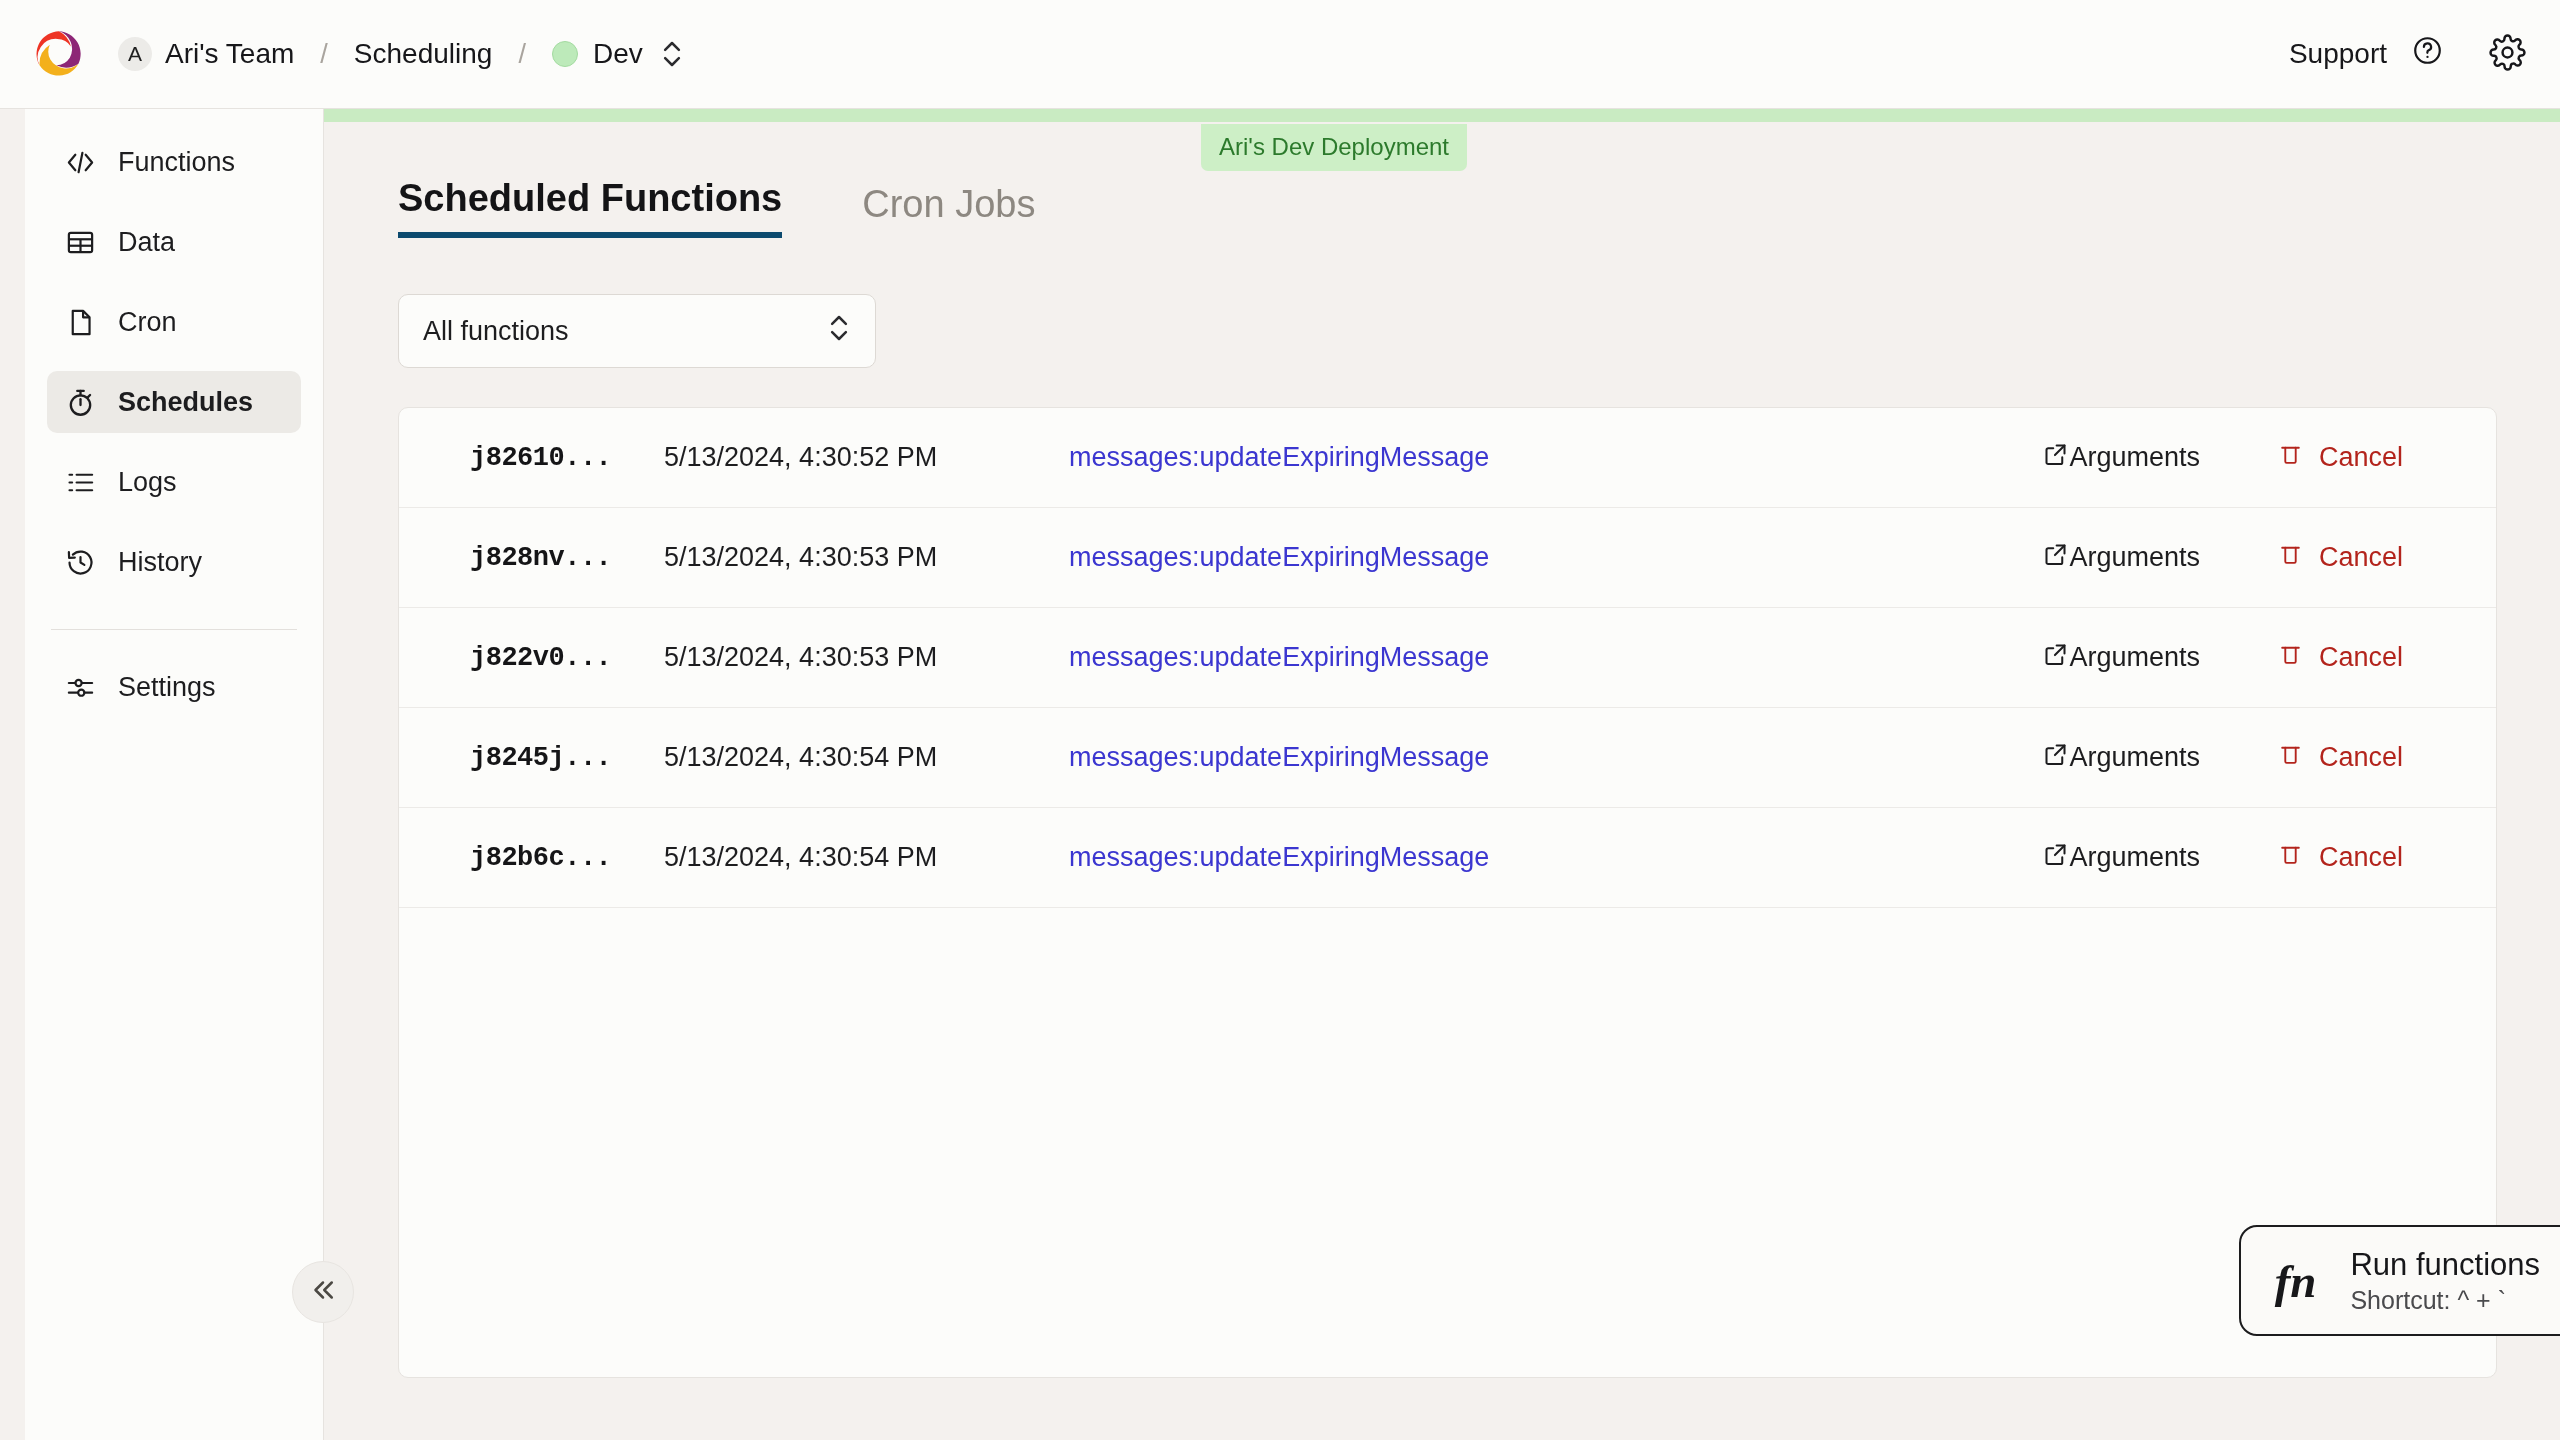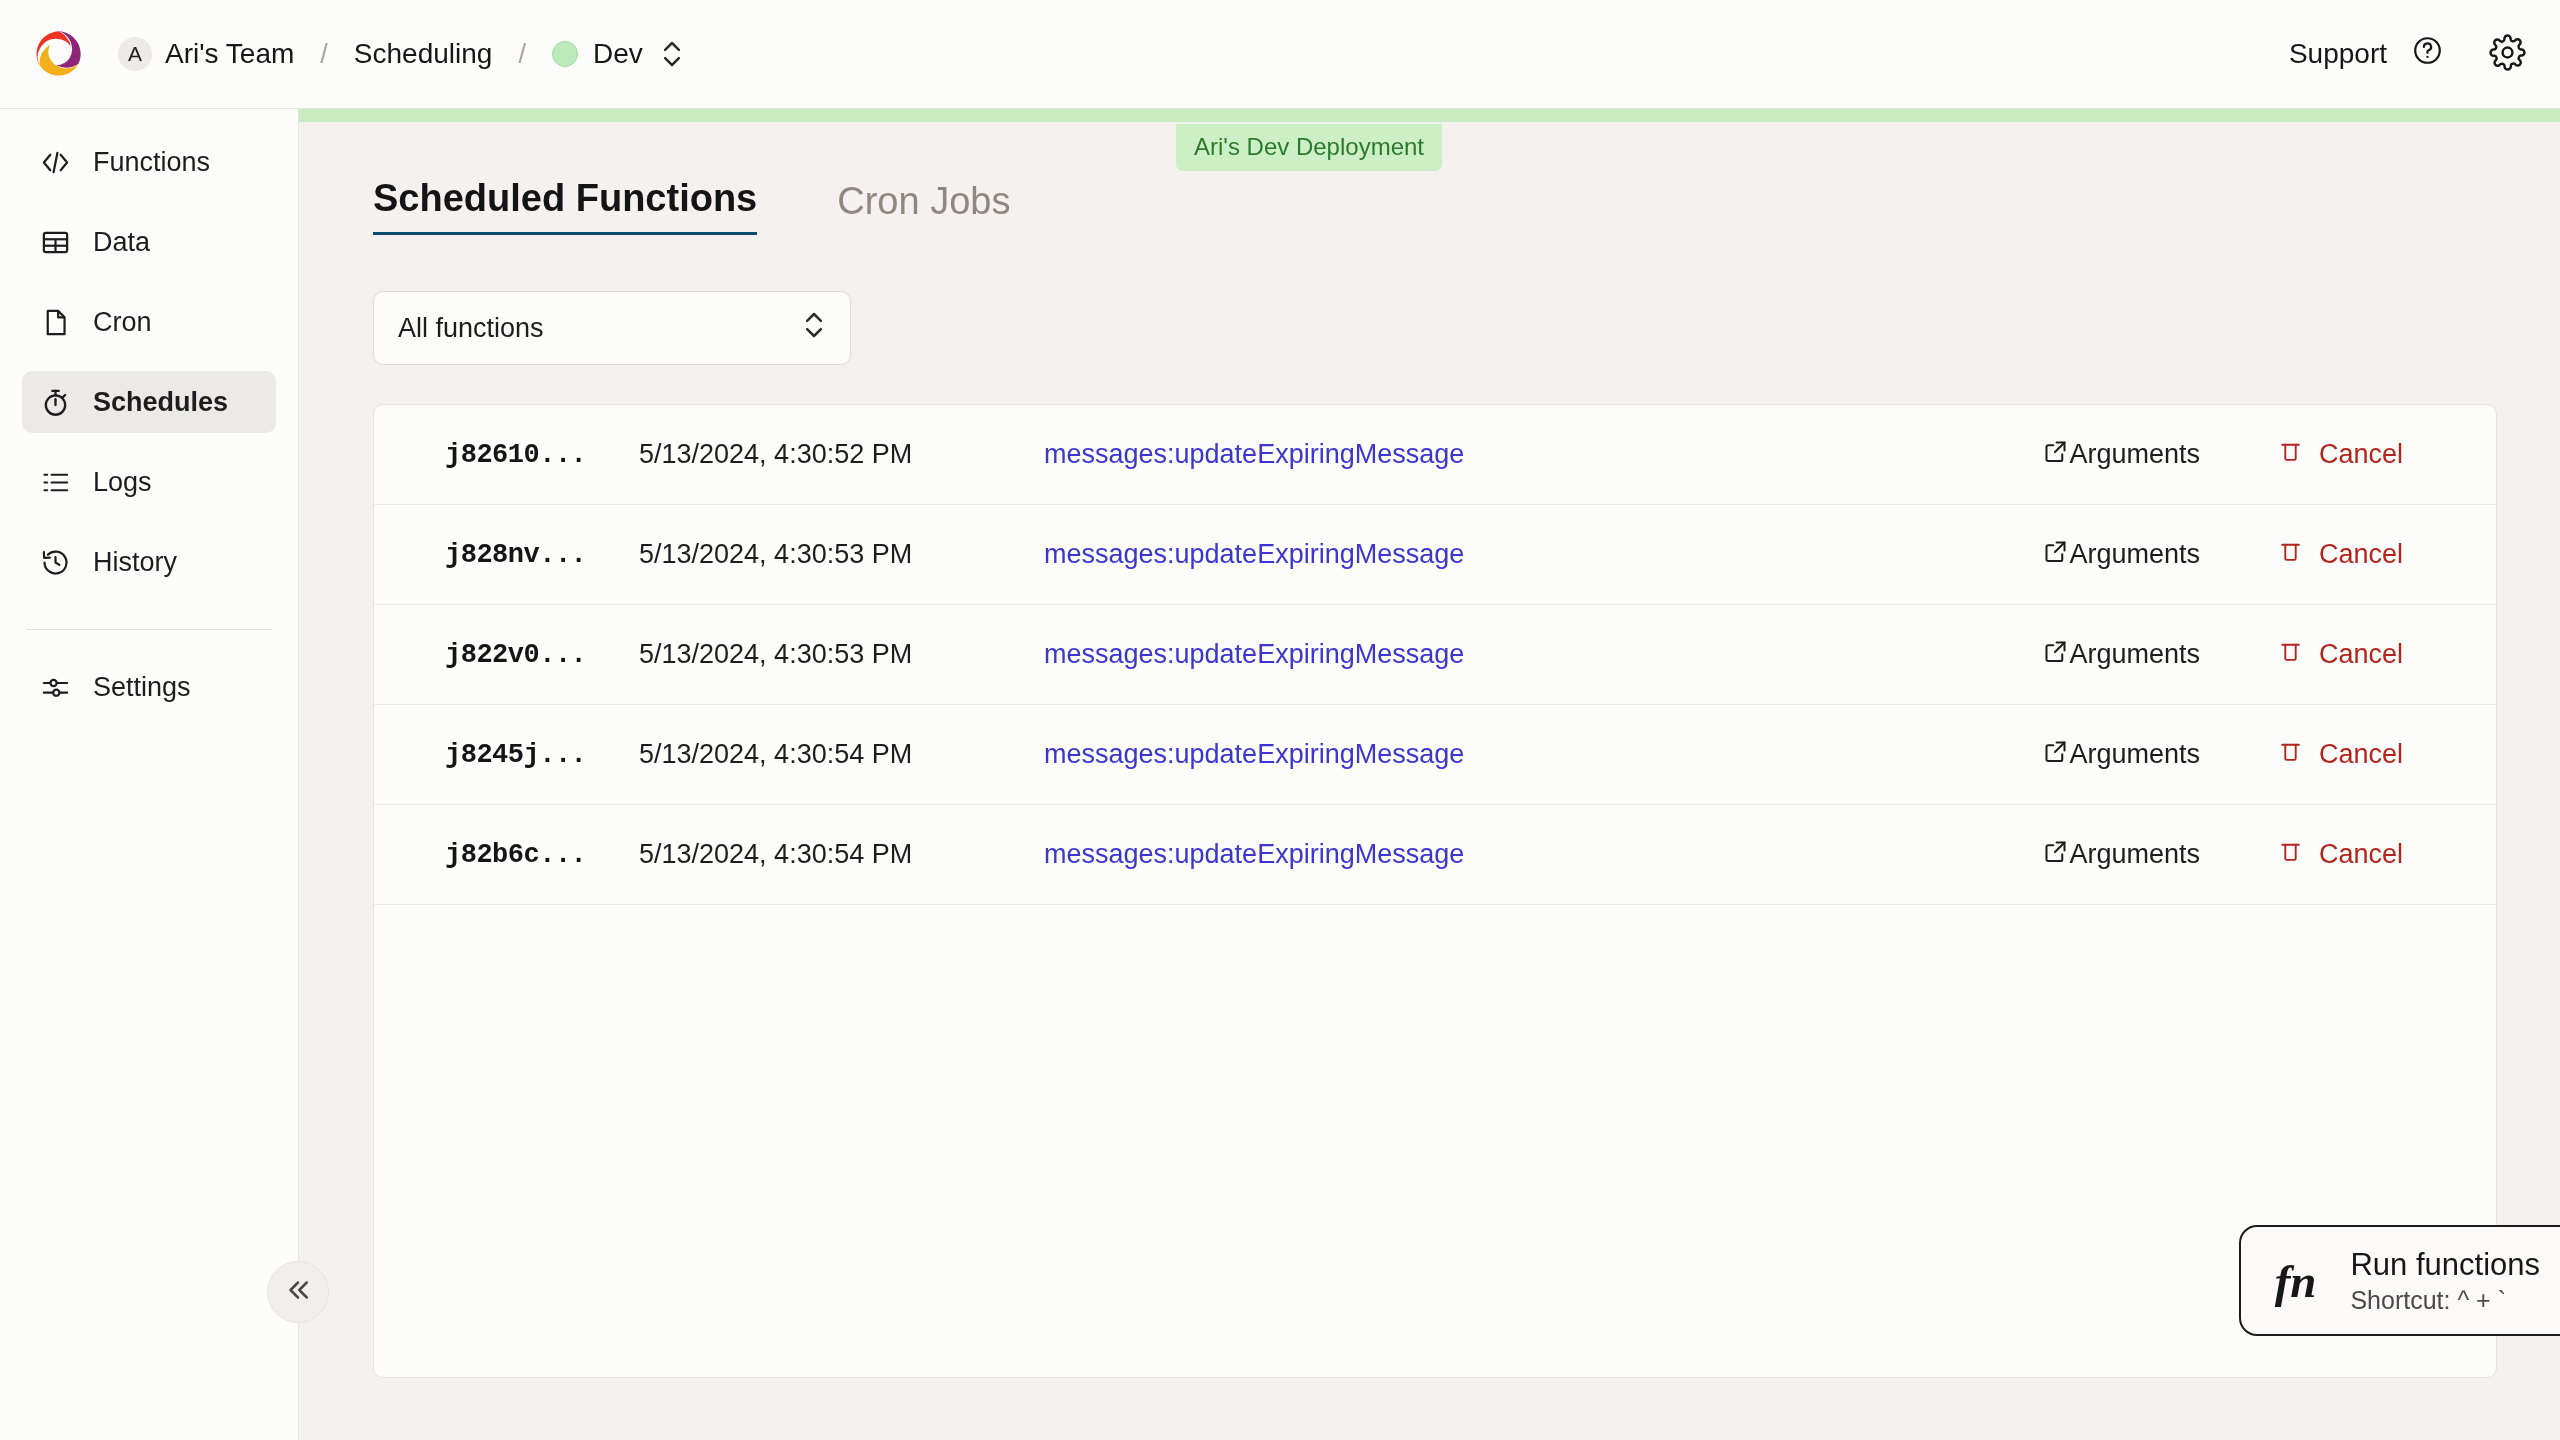--- a/index.html
+++ b/index.html
@@ -33,21 +33,21 @@
   .env-dot {
     width: 26px; height: 26px; border-radius: 50%;
     background: #bdeaba; border: 1px solid #a3dba0;
     margin-right: 15px; flex: none;
   }
   .env-chevrons { margin-left: 18px; display: flex; align-items: center; }
   .header-right { margin-left: auto; display: flex; align-items: center; gap: 46px; }
   .support { display: flex; align-items: center; gap: 25px; font-size: 28px; color: #17171a; }
 
   
-  .body { flex: 1; display: flex; min-height: 0; position: relative; }
+  .body { flex: 1; display: flex; min-height: 0; position: relative; padding-left: 25px; }
 
   
   .sidebar {
     width: 299px; min-width: 299px;
     background: #fcfcfa;
     border-right: 1px solid #e6e3df;
     padding: 22px 22px 0 22px;
     display: flex; flex-direction: column;
     position: relative;
   }
@@ -77,21 +77,21 @@
   .deploy-badge {
     position: absolute; left: 877px; top: 15px;
     background: #cdefc6; color: #2c7a2c;
     font-size: 24px; padding: 9px 18px 10px 18px;
     border-radius: 0 0 7px 7px; white-space: nowrap;
   }
   .main-inner { flex: 1; padding: 55px 63px 0 74px; display: flex; flex-direction: column; min-height: 0; }
 
   .tabs { display: flex; align-items: flex-end; gap: 80px; margin-bottom: 56px; }
   .tab { font-size: 38px; color: #8d8881; padding-bottom: 12px; cursor: pointer; white-space: nowrap; }
-  .tab.active { color: #141416; font-weight: bold; border-bottom: 3px solid #0c4a6e; }
+  .tab.active { color: #141416; font-weight: bold; border-bottom: 6px solid #0c4a6e; }
 
   .controls { display: flex; align-items: center; gap: 35px; margin-bottom: 39px; }
   .select-box {
     width: 478px; height: 74px;
     background: #fcfcfa; border: 1px solid #ddd9d4; border-radius: 10px;
     display: flex; align-items: center; padding: 0 25px 0 24px;
     font-size: 27px; color: #1d1d1f; cursor: pointer;
   }
   .select-box .sel-label { flex: 1; }
   .cancel-all-btn {

